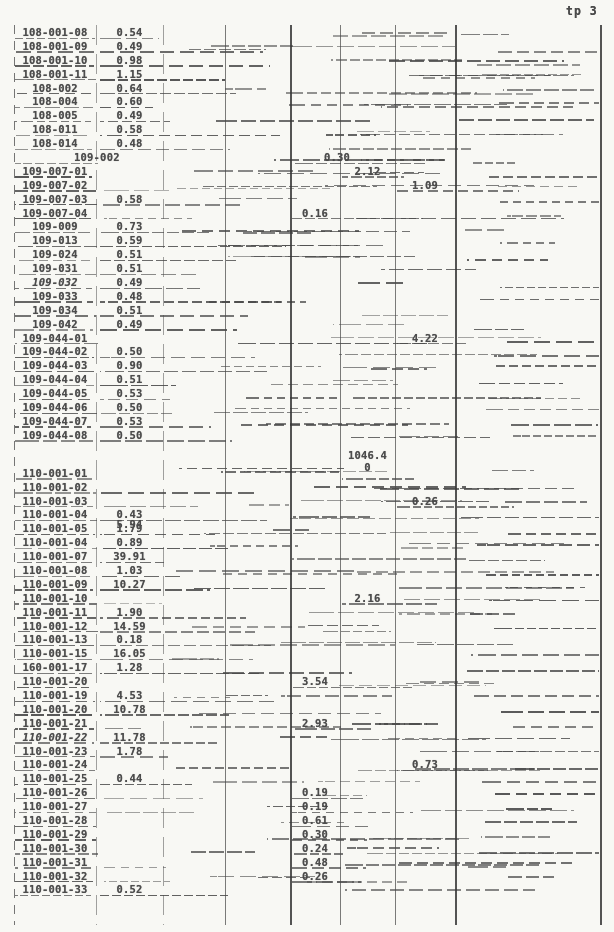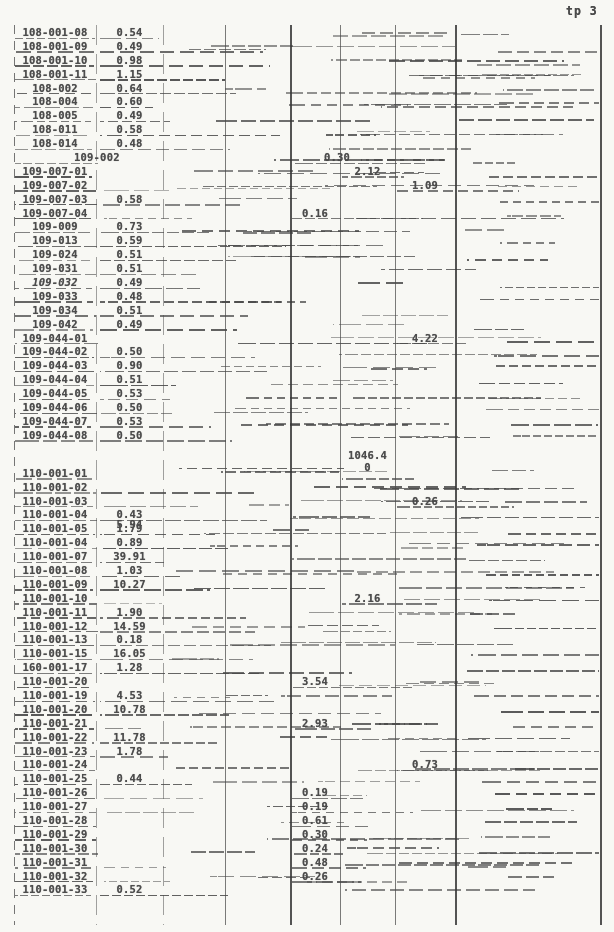--- a/index.html
+++ b/index.html
@@ -775,21 +775,21 @@
           <div class="cell col-7" style="width: 147px;"></div>
           <div class="seg" style="left: 1px; top: 12.5px; width: 79.0694px; height: 1.3px; background: repeating-linear-gradient(90deg, rgba(72, 72, 72, 0.84) 0px, rgba(72, 72, 72, 0.84) 8px, rgba(0, 0, 0, 0) 8px, rgba(0, 0, 0, 0) 14px) 4px 0px;"></div>
           <div class="seg" style="left: 90px; top: 12.5px; width: 40.9584px; height: 1.1px; background: repeating-linear-gradient(90deg, rgba(72, 72, 72, 0.6) 0px, rgba(72, 72, 72, 0.6) 13px, rgba(0, 0, 0, 0) 13px, rgba(0, 0, 0, 0) 18px) 6px 0px;"></div>
           <div class="seg" style="left: 278px; top: 12.5px; width: 79.9844px; height: 1.4px; background: repeating-linear-gradient(90deg, rgba(72, 72, 72, 0.7) 0px, rgba(72, 72, 72, 0.7) 14px, rgba(0, 0, 0, 0) 14px, rgba(0, 0, 0, 0) 18px) 11px 0px;"></div>
           <div class="seg" style="left: 338.305px; top: 7.1066px; width: 75.1971px; height: 1.59807px; background: repeating-linear-gradient(90deg, rgba(72, 72, 72, 0.81) 0px, rgba(72, 72, 72, 0.81) 13px, rgba(0, 0, 0, 0) 13px, rgba(0, 0, 0, 0) 17px) 6px 0px;"></div>
           <div class="seg" style="left: 365.272px; top: 7.53046px; width: 59.0515px; height: 1.53603px; background: repeating-linear-gradient(90deg, rgba(72, 72, 72, 0.8) 0px, rgba(72, 72, 72, 0.8) 16px, rgba(0, 0, 0, 0) 16px, rgba(0, 0, 0, 0) 20px) 5px 0px;"></div>
           <div class="seg" style="left: 176.073px; top: 10.2626px; width: 151.316px; height: 1.85314px; background: repeating-linear-gradient(90deg, rgba(72, 72, 72, 0.592) 0px, rgba(72, 72, 72, 0.592) 10px, rgba(0, 0, 0, 0) 10px, rgba(0, 0, 0, 0) 14px) 3px 0px;"></div>
           <div class="seg" style="left: 498.669px; top: 10.2244px; width: 86.3311px; height: 1.67403px; background: repeating-linear-gradient(90deg, rgba(72, 72, 72, 0.66) 0px, rgba(72, 72, 72, 0.66) 11px, rgba(0, 0, 0, 0) 11px, rgba(0, 0, 0, 0) 17px) 1px 0px;"></div>
         </div>
         <div class="row" style="height: 13.9px;">
-          <div class="cell col-0" style="width: 82px;">110-001-22</div>
+          <div class="cell col-0" style="width: 82px; font-style: italic;">110-001-22</div>
           <div class="cell col-1" style="width: 67px;">11.78</div>
           <div class="cell col-2" style="width: 62px;"></div>
           <div class="cell col-3" style="width: 65px;"></div>
           <div class="cell col-4" style="width: 50px;"></div>
           <div class="cell col-5" style="width: 55px;"></div>
           <div class="cell col-6" style="width: 60px;"></div>
           <div class="cell col-7" style="width: 147px;"></div>
           <div class="seg" style="left: 1px; top: 12.5px; width: 79.4399px; height: 1.3px; background: repeating-linear-gradient(90deg, rgba(72, 72, 72, 0.663) 0px, rgba(72, 72, 72, 0.663) 12px, rgba(0, 0, 0, 0) 12px, rgba(0, 0, 0, 0) 18px) 5px 0px;"></div>
           <div class="seg" style="left: 86px; top: 12.5px; width: 118.448px; height: 1.4px; background: repeating-linear-gradient(90deg, rgba(72, 72, 72, 0.7) 0px, rgba(72, 72, 72, 0.7) 9px, rgba(0, 0, 0, 0) 9px, rgba(0, 0, 0, 0) 12px) 0px 0px;"></div>
           <div class="seg" style="left: 265.035px; top: 6.54008px; width: 52.3827px; height: 1.44664px; background: repeating-linear-gradient(90deg, rgba(72, 72, 72, 0.78) 0px, rgba(72, 72, 72, 0.78) 11px, rgba(0, 0, 0, 0) 11px, rgba(0, 0, 0, 0) 16px) 5px 0px;"></div>

